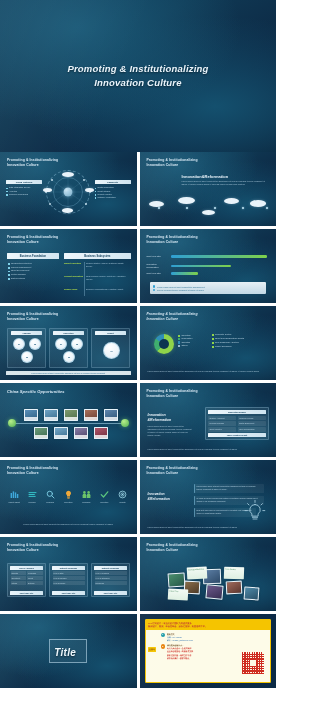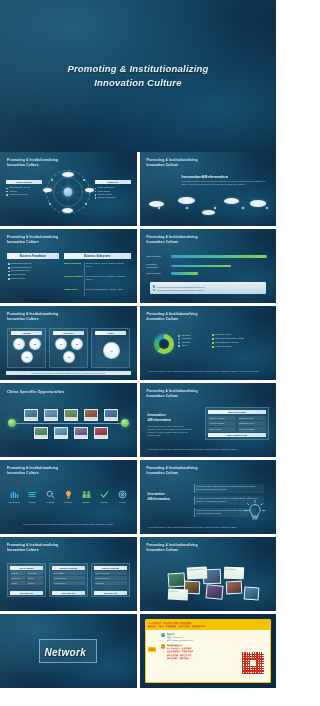--- a/index.html
+++ b/index.html
@@ -761,21 +761,21 @@
       <div class="ph" style="left:104px;top:50px;width:15px;height:13px;background:linear-gradient(150deg,#4f8aa8,#2a5068);transform:rotate(4deg)"></div>
       <div class="phtxt" style="left:47px;top:30px;width:20px;height:12px;transform:rotate(-3deg)">Innovation Workshop</div>
       <div class="phtxt" style="left:84px;top:30px;width:20px;height:12px;transform:rotate(2deg)">Team Sharing</div>
       <div class="phtxt" style="left:28px;top:52px;width:20px;height:11px;transform:rotate(3deg)">Culture Day</div>
     </div>
 
     <div class="slide cell">
       <div class="thanks-line"></div>
       <div class="thanks-wrap">
         <div class="thanks-box">
-          <span class="thanks-txt">Network</span>
+          <span class="thanks-txt">Title</span>
         </div>
       </div>
     </div>
 
     <div class="slide cell qr-slide">
       <div class="qr-card">
         <div class="qr-band">
           <div>PPT定制设计：专业的设计团队为您提供服务</div>
           <div>案例设计、路演、年会发布会、政务汇报等，欢迎咨询下单。</div>
         </div>

